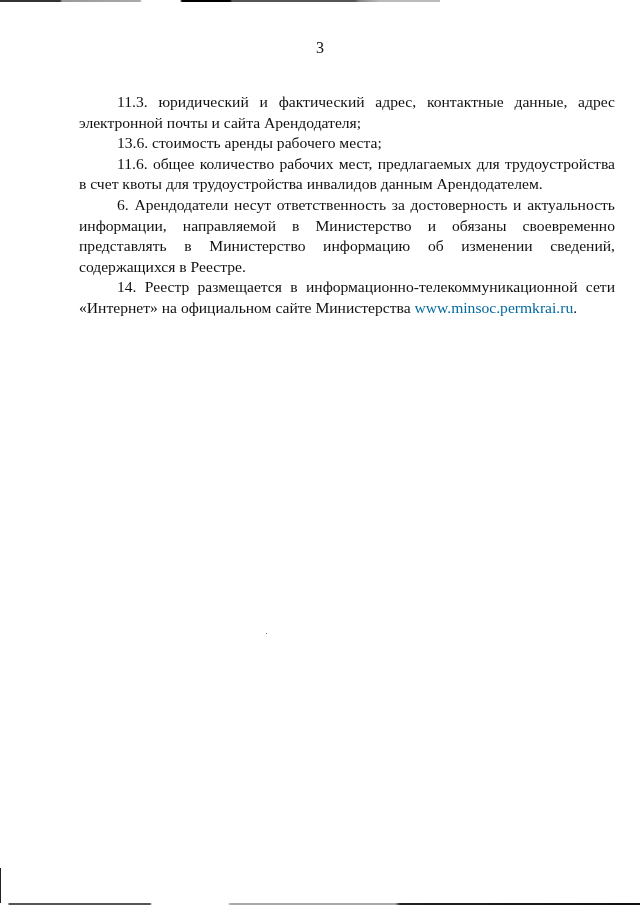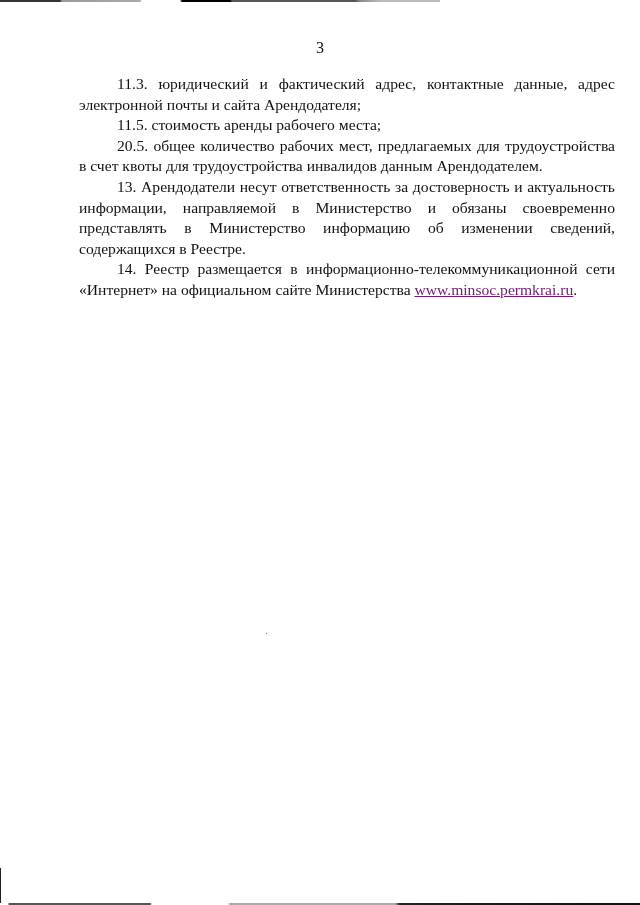--- a/index.html
+++ b/index.html
@@ -44,44 +44,43 @@
       top: 38px;
       left: 0;
       width: 640px;
       text-align: center;
       font-size: 16px;
       line-height: 20px;
     }
     .body-text {
       position: absolute;
       left: 79px;
-      top: 74px;
+      top: 92px;
       width: 536px;
       font-size: 15.6px;
       line-height: 20.6px;
     }
     .para {
       margin: 0;
       text-indent: 38px;
       text-align: justify;
     }
     .link {
-      text-decoration: underline;
-      color: #701a75;
+      color: #0369a1;
     }
   </style>
 </head>
 <body>
 
 <div class="scan-top"></div>
 <div class="scan-left"></div>
 <div class="scan-bottom"></div>
 <div class="speck"></div>
 
 <div class="page-number">3</div>
 
 <div class="body-text">
   <p class="para">11.3. юридический и фактический адрес, контактные данные, адрес электронной почты и сайта Арендодателя;</p>
-  <p class="para">11.5. стоимость аренды рабочего места;</p>
-  <p class="para">20.5. общее количество рабочих мест, предлагаемых для трудоустройства в счет квоты для трудоустройства инвалидов данным Арендодателем.</p>
-  <p class="para">13. Арендодатели несут ответственность за достоверность и актуальность информации, направляемой в Министерство и обязаны своевременно представлять в Министерство информацию об изменении сведений, содержащихся в Реестре.</p>
+  <p class="para">13.6. стоимость аренды рабочего места;</p>
+  <p class="para">11.6. общее количество рабочих мест, предлагаемых для трудоустройства в счет квоты для трудоустройства инвалидов данным Арендодателем.</p>
+  <p class="para">6. Арендодатели несут ответственность за достоверность и актуальность информации, направляемой в Министерство и обязаны своевременно представлять в Министерство информацию об изменении сведений, содержащихся в Реестре.</p>
   <p class="para"><span>14. Реестр размещается в информационно-телекоммуникационной сети «Интернет» на официальном сайте Министерства </span><span class="link">www.minsoc.permkrai.ru</span><span>.</span></p>
 </div>
 
 </body></html>

